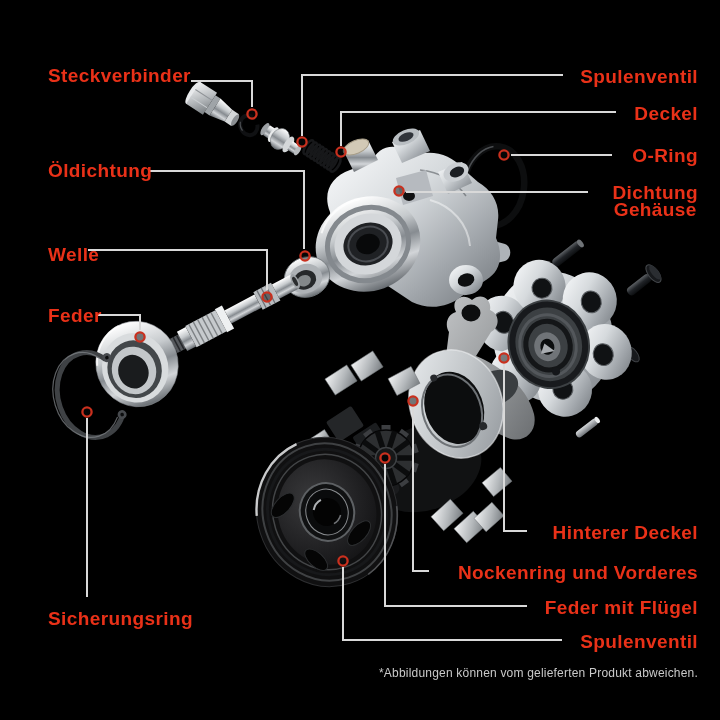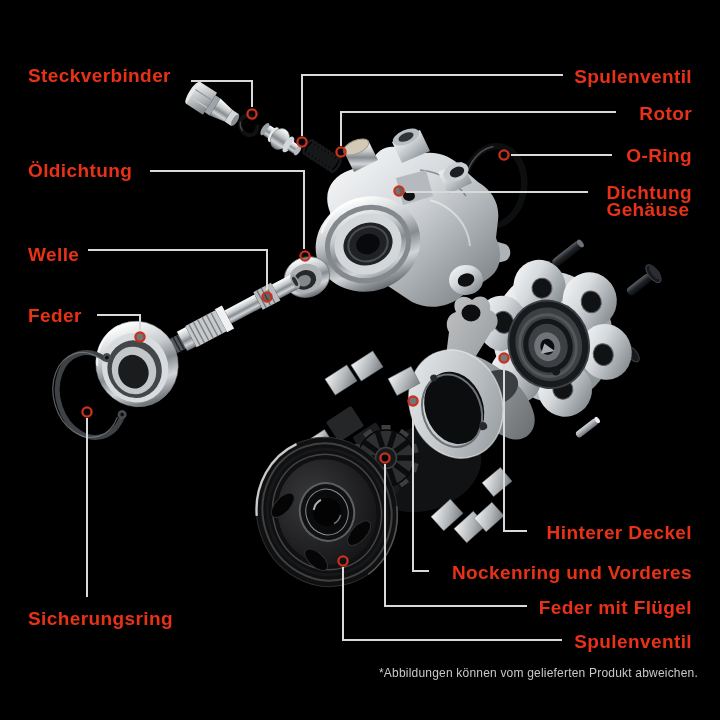--- a/index.html
+++ b/index.html
@@ -4,23 +4,23 @@
 <style>
   html,body{margin:0;padding:0;background:#000;}
   .stage{position:relative;width:720px;height:720px;background:#000;overflow:hidden;
          font-family:"Liberation Sans",sans-serif;}
   svg.art,#callouts-svg{position:absolute;left:0;top:0;width:720px;height:720px;}
   #callouts-svg{pointer-events:none;}
   .leader{fill:none;stroke:var(--leader,#d9d9d9);stroke-width:2;}
   .marker{fill:rgba(12,12,12,.5);stroke:var(--marker,#cb2f1d);stroke-width:2.3;}
   .callout-label{position:absolute;font-weight:bold;font-size:19px;letter-spacing:.4px;
                  color:var(--red,#e93118);transform:translateY(-50%);line-height:17px;
-                 white-space:pre-line;}
+                 white-space:pre-line;margin-left:20px;}
   .callout-label.left{left:28px;text-align:left;}
-  .callout-label.right{right:28px;text-align:left;}
+  .callout-label.right{right:22px;text-align:center;}
   .fine-print{position:absolute;right:22px;top:666px;font-size:12px;letter-spacing:.2px;
               color:var(--fine,#c9c9c9);}
 </style>
 </head>
 <body>
 
 <div class="stage">
 
   <svg class="art" viewBox="0 0 720 720">
     <defs>
@@ -371,21 +371,21 @@
       <circle cx="343" cy="561" r="4.6" class="marker"></circle>
     </svg>
 
   <div id="callout-labels">
       <div class="callout-label left" style="top: 75px;">Steckverbinder</div>
       <div class="callout-label left" style="top: 170px;">Öldichtung</div>
       <div class="callout-label left" style="top: 254px;">Welle</div>
       <div class="callout-label left" style="top: 315px;">Feder</div>
       <div class="callout-label left" style="top: 618px;">Sicherungsring</div>
       <div class="callout-label right" style="top: 76px;">Spulenventil</div>
-      <div class="callout-label right" style="top: 113px;">Rotor</div>
+      <div class="callout-label right" style="top: 113px;">Deckel</div>
       <div class="callout-label right" style="top: 155px;">O-Ring</div>
       <div class="callout-label right" style="top: 201px;">Dichtung
 Gehäuse</div>
       <div class="callout-label right" style="top: 532px; padding-left: 16px;">Hinterer Deckel</div>
       <div class="callout-label right" style="top: 572px;">Nockenring und Vorderes</div>
       <div class="callout-label right" style="top: 607px;">Feder mit Flügel</div>
       <div class="callout-label right" style="top: 641px;">Spulenventil</div>
     </div>
 
   <div class="fine-print">*Abbildungen können vom gelieferten Produkt abweichen.</div>

